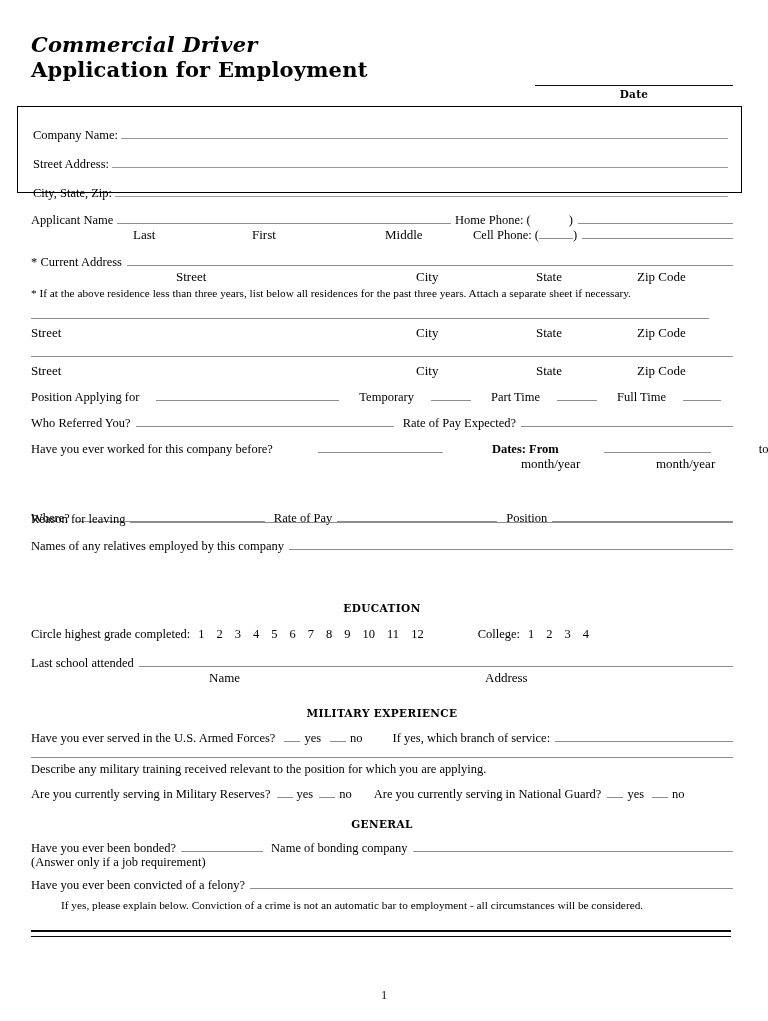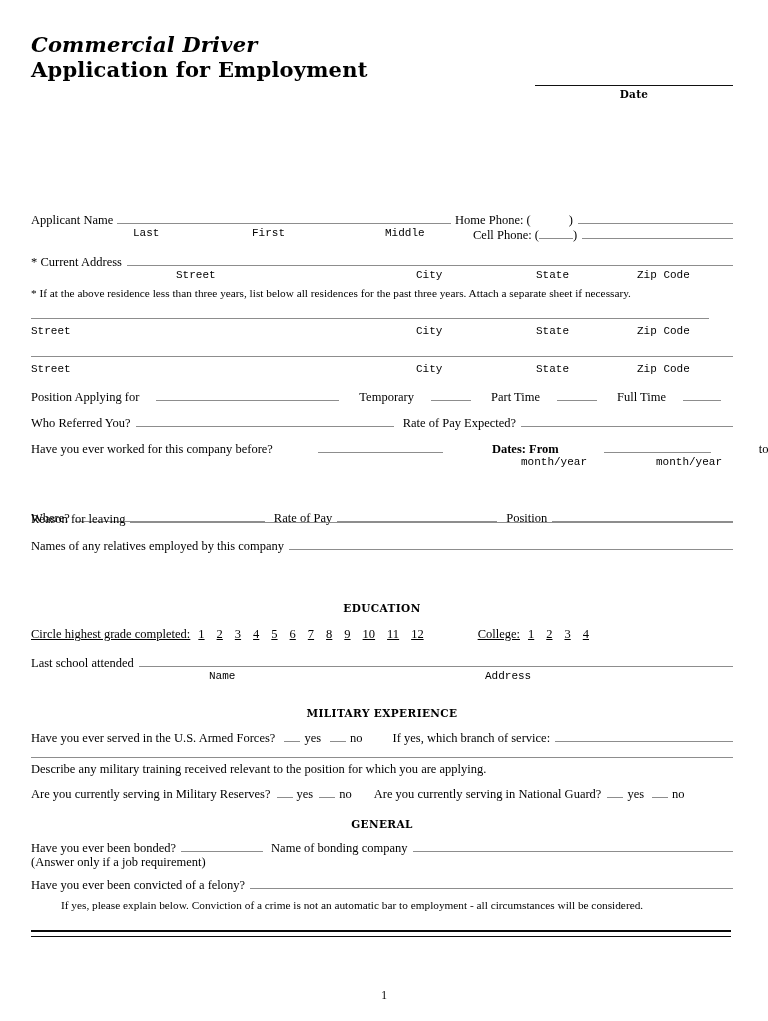--- a/index.html
+++ b/index.html
@@ -105,23 +105,22 @@
     border-bottom: 1px solid #8d8d8d;
     height: 11px;
     display: inline-block;
     flex: 0 0 auto;
   }
   .blank-grow { flex: 1 1 auto; }
   .sp { display: inline-block; flex: 0 0 auto; }
 
   .sub {
     position: absolute;
-    font-size: 11px;
-    white-space: nowrap;
-    font-family: Liberation Mono, monospace;
+    font-size: 13px;
+    white-space: nowrap;
   }
   .note {
     position: absolute;
     font-size: 11.3px;
     white-space: nowrap;
   }
   .rule {
     position: absolute;
     border-bottom: 1px solid #8d8d8d;
     height: 0;
@@ -131,21 +130,21 @@
     position: absolute;
     width: 702px;
     left: 31px;
     text-align: center;
     font-family: "DejaVu Serif", "Liberation Serif", serif;
     font-weight: bold;
     font-size: 10.5px;
     letter-spacing: 0.4px;
   }
 
-  .grades span { display: inline-block; text-decoration: underline; }
+  .grades span { display: inline-block; }
 
   .bottom-rule {
     position: absolute;
     left: 31px;
     top: 930px;
     width: 700px;
     height: 4px;
     border-top: 2px solid #0a0a0a;
     border-bottom: 1px solid #0a0a0a;
     background: #ffffff;
@@ -167,20 +166,34 @@
   <div class="title-block">
     <div class="title-1">Commercial Driver</div>
     <div class="title-2">Application for Employment</div>
   </div>
 
   <div class="date-block">
     <div class="date-rule"></div>
     <div class="date-label">Date</div>
   </div>
 
+  <div class="company-box">
+    <div class="cbox-row" style="top:20px; width:695px;">
+      <span class="lbl">Company Name:</span>
+      <span class="fill blank-grow"></span>
+    </div>
+    <div class="cbox-row" style="top:49px; width:695px;">
+      <span class="lbl">Street Address:</span>
+      <span class="fill blank-grow"></span>
+    </div>
+    <div class="cbox-row" style="top:78px; width:695px;">
+      <span class="lbl">City, State, Zip:</span>
+      <span class="fill blank-grow"></span>
+    </div>
+  </div>
 
   <div class="row" style="left:31px; top:212px; width:420px;">
     <span class="lbl">Applicant Name</span>
     <span class="blank blank-grow" style="margin-left:4px;"></span>
   </div>
 
   <div class="row" style="left:455px; top:212px; width:278px;">
     <span class="lbl">Home Phone: (</span>
     <span class="sp" style="width:38px;"></span>
     <span class="lbl">)</span>

